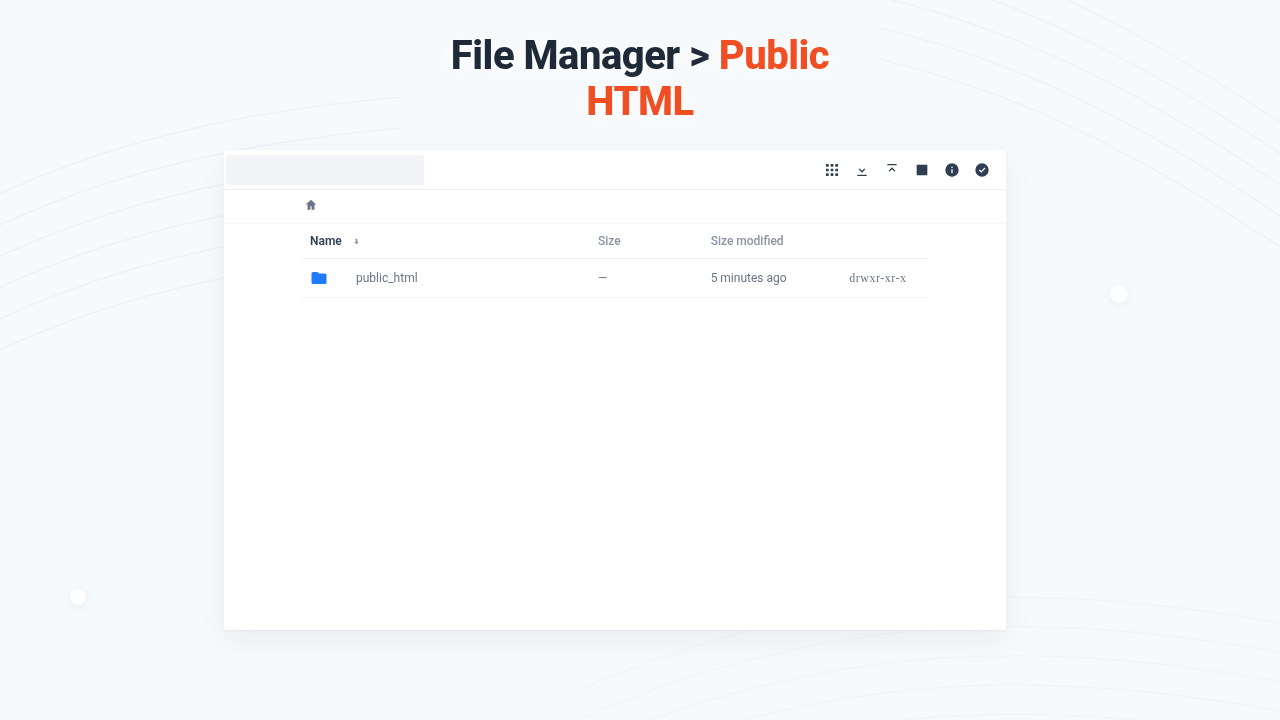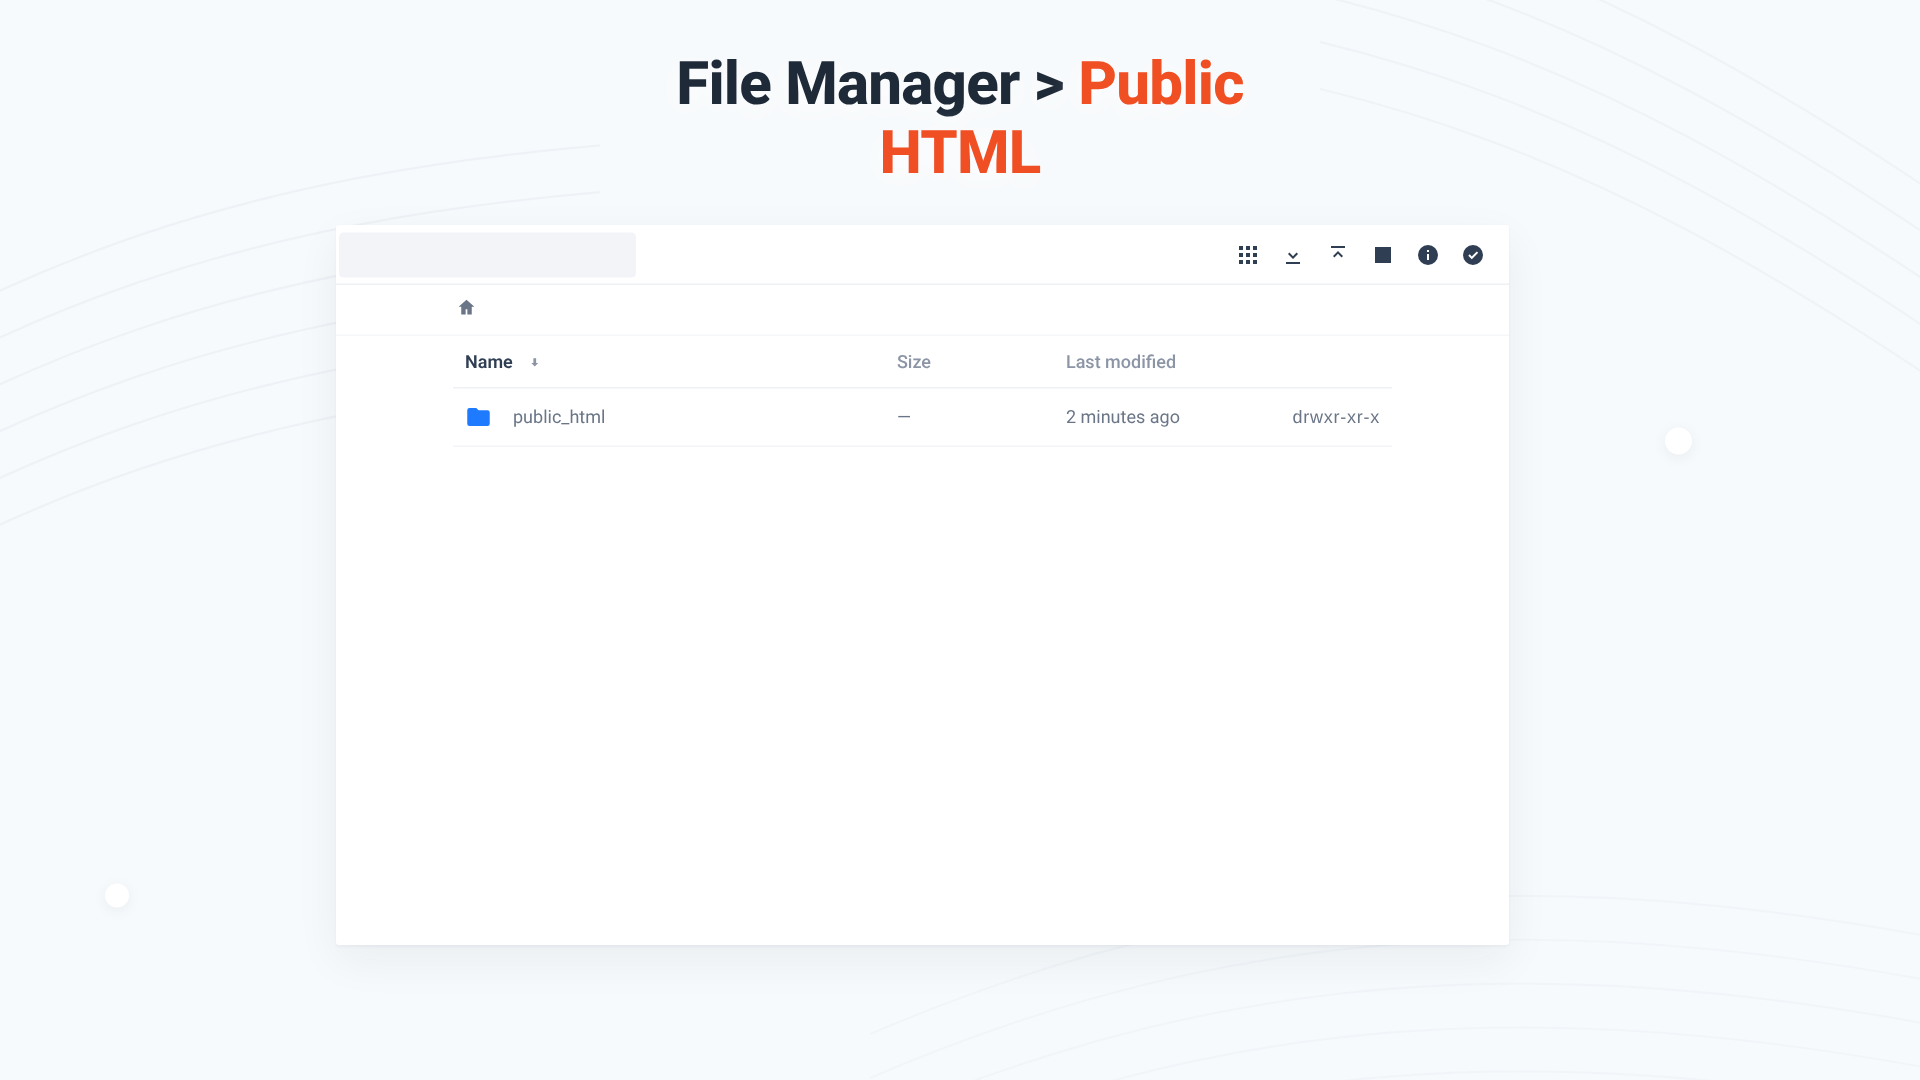--- a/index.html
+++ b/index.html
@@ -114,25 +114,25 @@
   .sort-arrow { display:inline-block; margin-left:6px; color:#8b95a5; }
   .sort-arrow svg { width:11px; height:11px; fill: currentColor; vertical-align: middle; }
 
   .file-table tbody td {
     padding: 10px 8px;
     border-bottom: 1px solid #f3f4f7;
     font-size: 12px;
   }
   .file-table tbody tr { cursor: pointer; }
 
-  .name-cell { display:flex; align-items:center; gap:14px; color:#6a7587; }
+  .name-cell { display:flex; align-items:center; gap:28px; color:#6a7587; }
   .folder-icon { color:#1e7bff; display:inline-flex; }
   .folder-icon svg { width:18px; height:18px; fill: currentColor; }
 
-  .perm-cell { font-family: Liberation Sans, sans-serif; letter-spacing: .5px; color:#6a7587; text-align: right; }
+  .perm-cell { font-family: Liberation Serif, serif; letter-spacing: .5px; color:#6a7587; text-align: center; }
 
   
   .gutter {
     position: absolute;
     left: 226px;
     top: 300px;
     width: 40px;
     height: 180px;
     z-index: 1;
     pointer-events: none;
@@ -248,37 +248,37 @@
         <tr>
           <th>
             <span>Name</span>
             <span class="sort-arrow">
               <svg viewBox="0 0 24 24">
                   <path d="M12 18l-5-5h3V6h4v7h3l-5 5z"></path>
                 </svg>
             </span>
           </th>
           <th class="secondary"><span>Size</span></th>
-          <th class="secondary"><span>Last modified</span></th>
+          <th class="secondary"><span>Size modified</span></th>
           <th class="secondary"><span></span></th>
         </tr>
       </thead>
       <tbody>
         <tr>
           <td>
             <div class="name-cell">
               <span class="folder-icon">
                 <svg viewBox="0 0 24 24">
                     <path d="M10 4l2 2h8a2 2 0 012 2v10a2 2 0 01-2 2H4a2 2 0 01-2-2V6a2 2 0 012-2h6z"></path>
                   </svg>
               </span>
               <span>public_html</span>
             </div>
           </td>
           <td><span>—</span></td>
-          <td><span>2 minutes ago</span></td>
+          <td><span>5 minutes ago</span></td>
           <td class="perm-cell"><span>drwxr-xr-x</span></td>
         </tr>
       </tbody>
     </table>
   </div>
 
 </div>
 
 </body></html>

